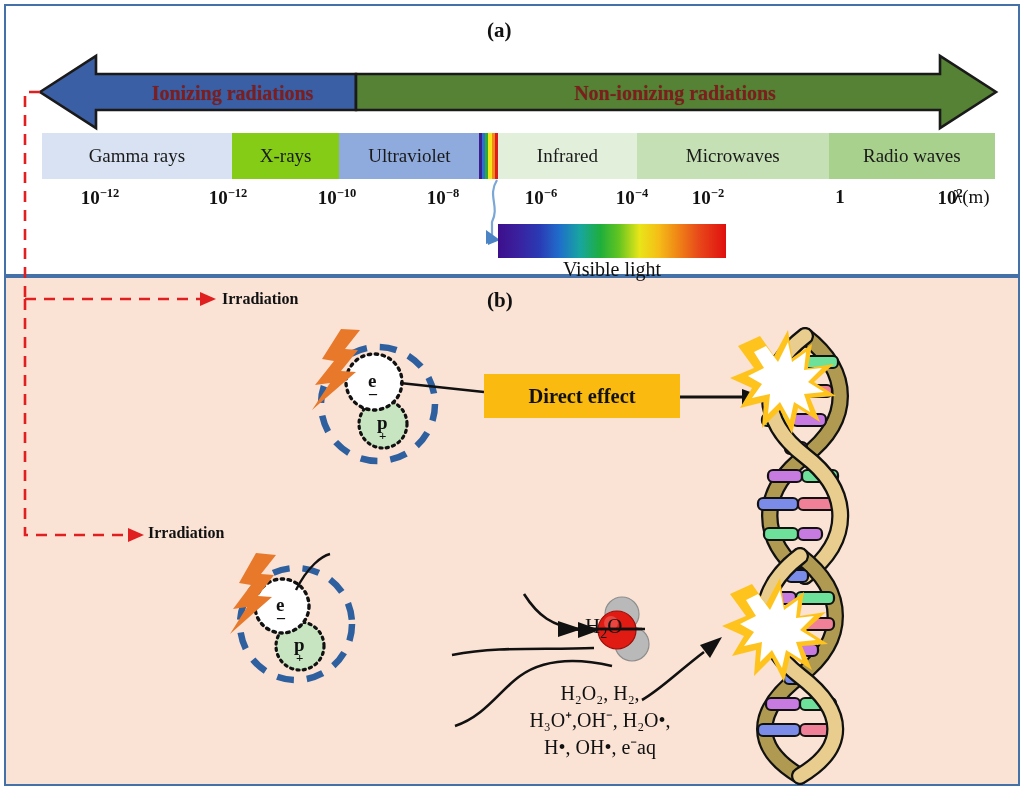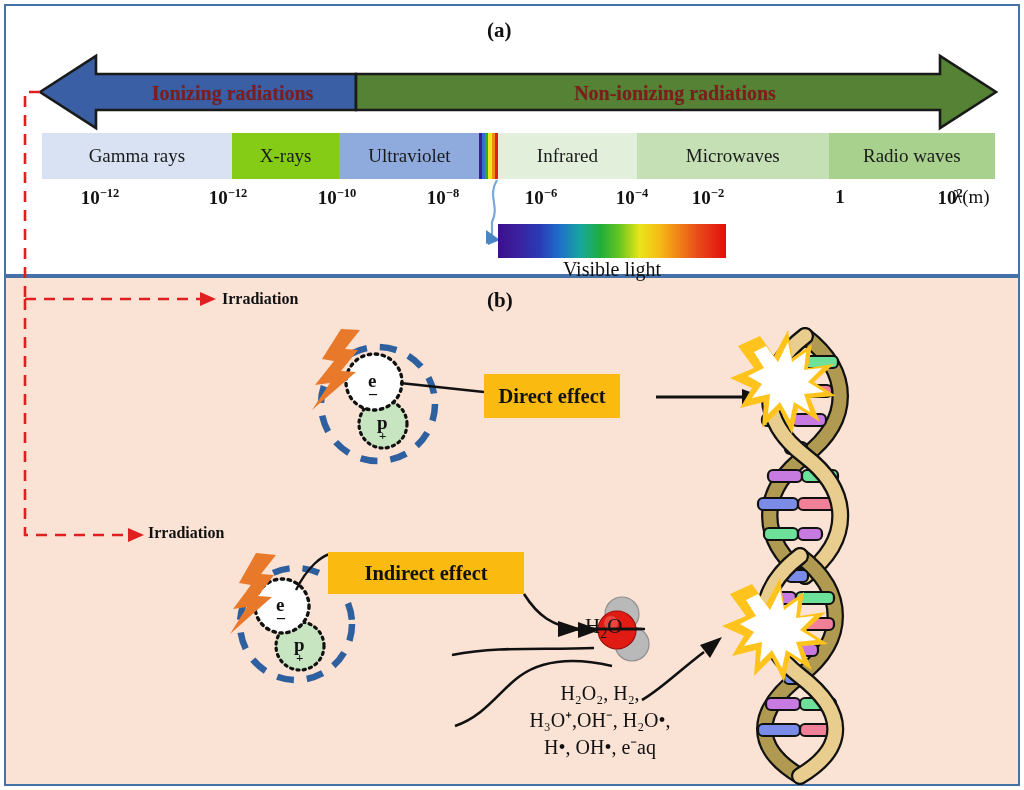--- a/index.html
+++ b/index.html
@@ -135,21 +135,21 @@
     background: #fbba10;
     display: flex;
     align-items: center;
     justify-content: center;
     font-weight: bold;
     font-size: 20.5px;
     color: #111111;
     font-family: "Liberation Serif", serif;
     white-space: nowrap;
   }
-  #direct-effect-box { left: 484px; top: 374px; width: 136px; height: 44px; }
+  #direct-effect-box { left: 484px; top: 374px; width: 196px; height: 44px; }
   #indirect-effect-box { left: 328px; top: 552px; width: 196px; height: 42px; }
 
   .chem-text {
     position: absolute;
     font-size: 21px;
     color: #111111;
     font-family: "Liberation Serif", serif;
     white-space: nowrap;
   }
   .chem-text sub { font-size: 14px; }
@@ -346,21 +346,20 @@
     </div>
   <div id="lambda-label">λ(m)</div>
 
   <div id="visible-bar"></div>
   <div id="visible-light-label">Visible light</div>
 
   <div class="irr-label" id="irradiation-1">Irradiation</div>
   <div class="irr-label" id="irradiation-2">Irradiation</div>
 
   <div class="effect-box" id="direct-effect-box">Direct effect</div>
-  <div class="effect-box" id="indirect-effect-box">Indirect effect</div>
 
   <div class="particle-letter" style="left:368px; top:370px;">e</div>
   <div class="particle-sign" style="left:369px; top:385px;">–</div>
   <div class="particle-letter" style="left:377px; top:412px;">p</div>
   <div class="particle-sign" style="left:379px; top:428px; font-size:13px;">+</div>
 
   <div class="particle-letter" style="left:276px; top:594px;">e</div>
   <div class="particle-sign" style="left:277px; top:609px;">–</div>
   <div class="particle-letter" style="left:294px; top:634px;">p</div>
   <div class="particle-sign" style="left:296px; top:650px; font-size:13px;">+</div>

